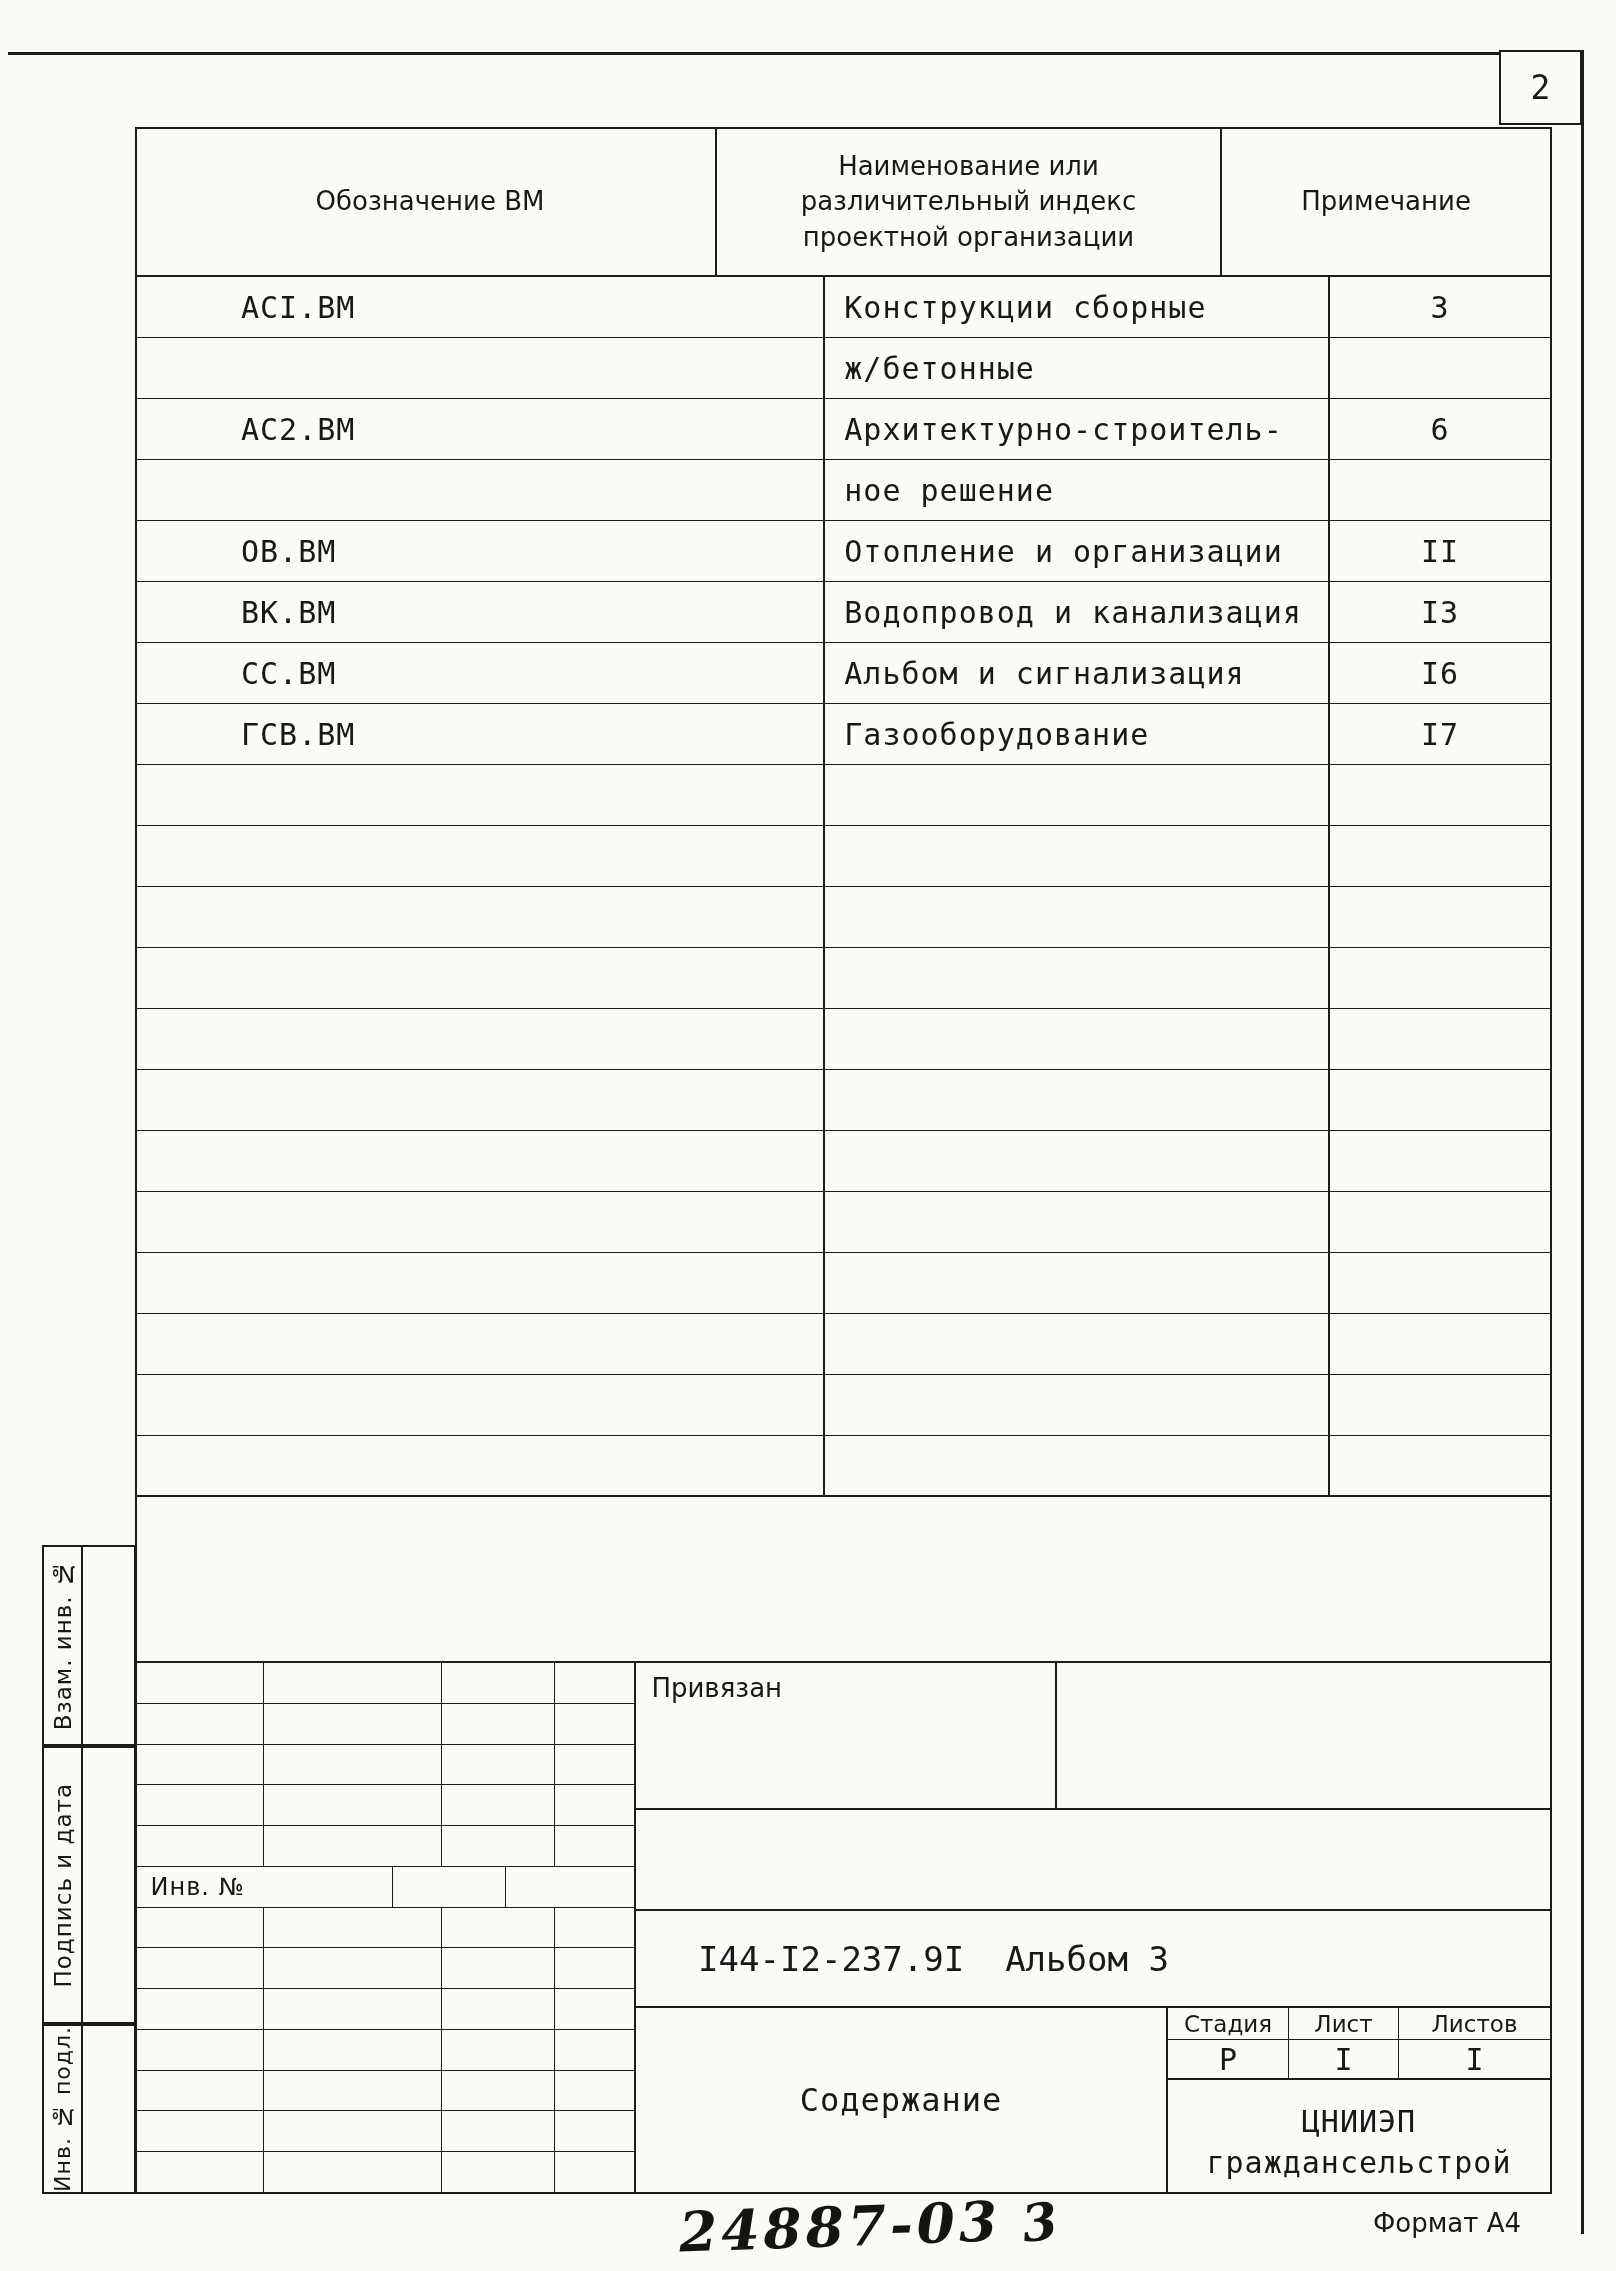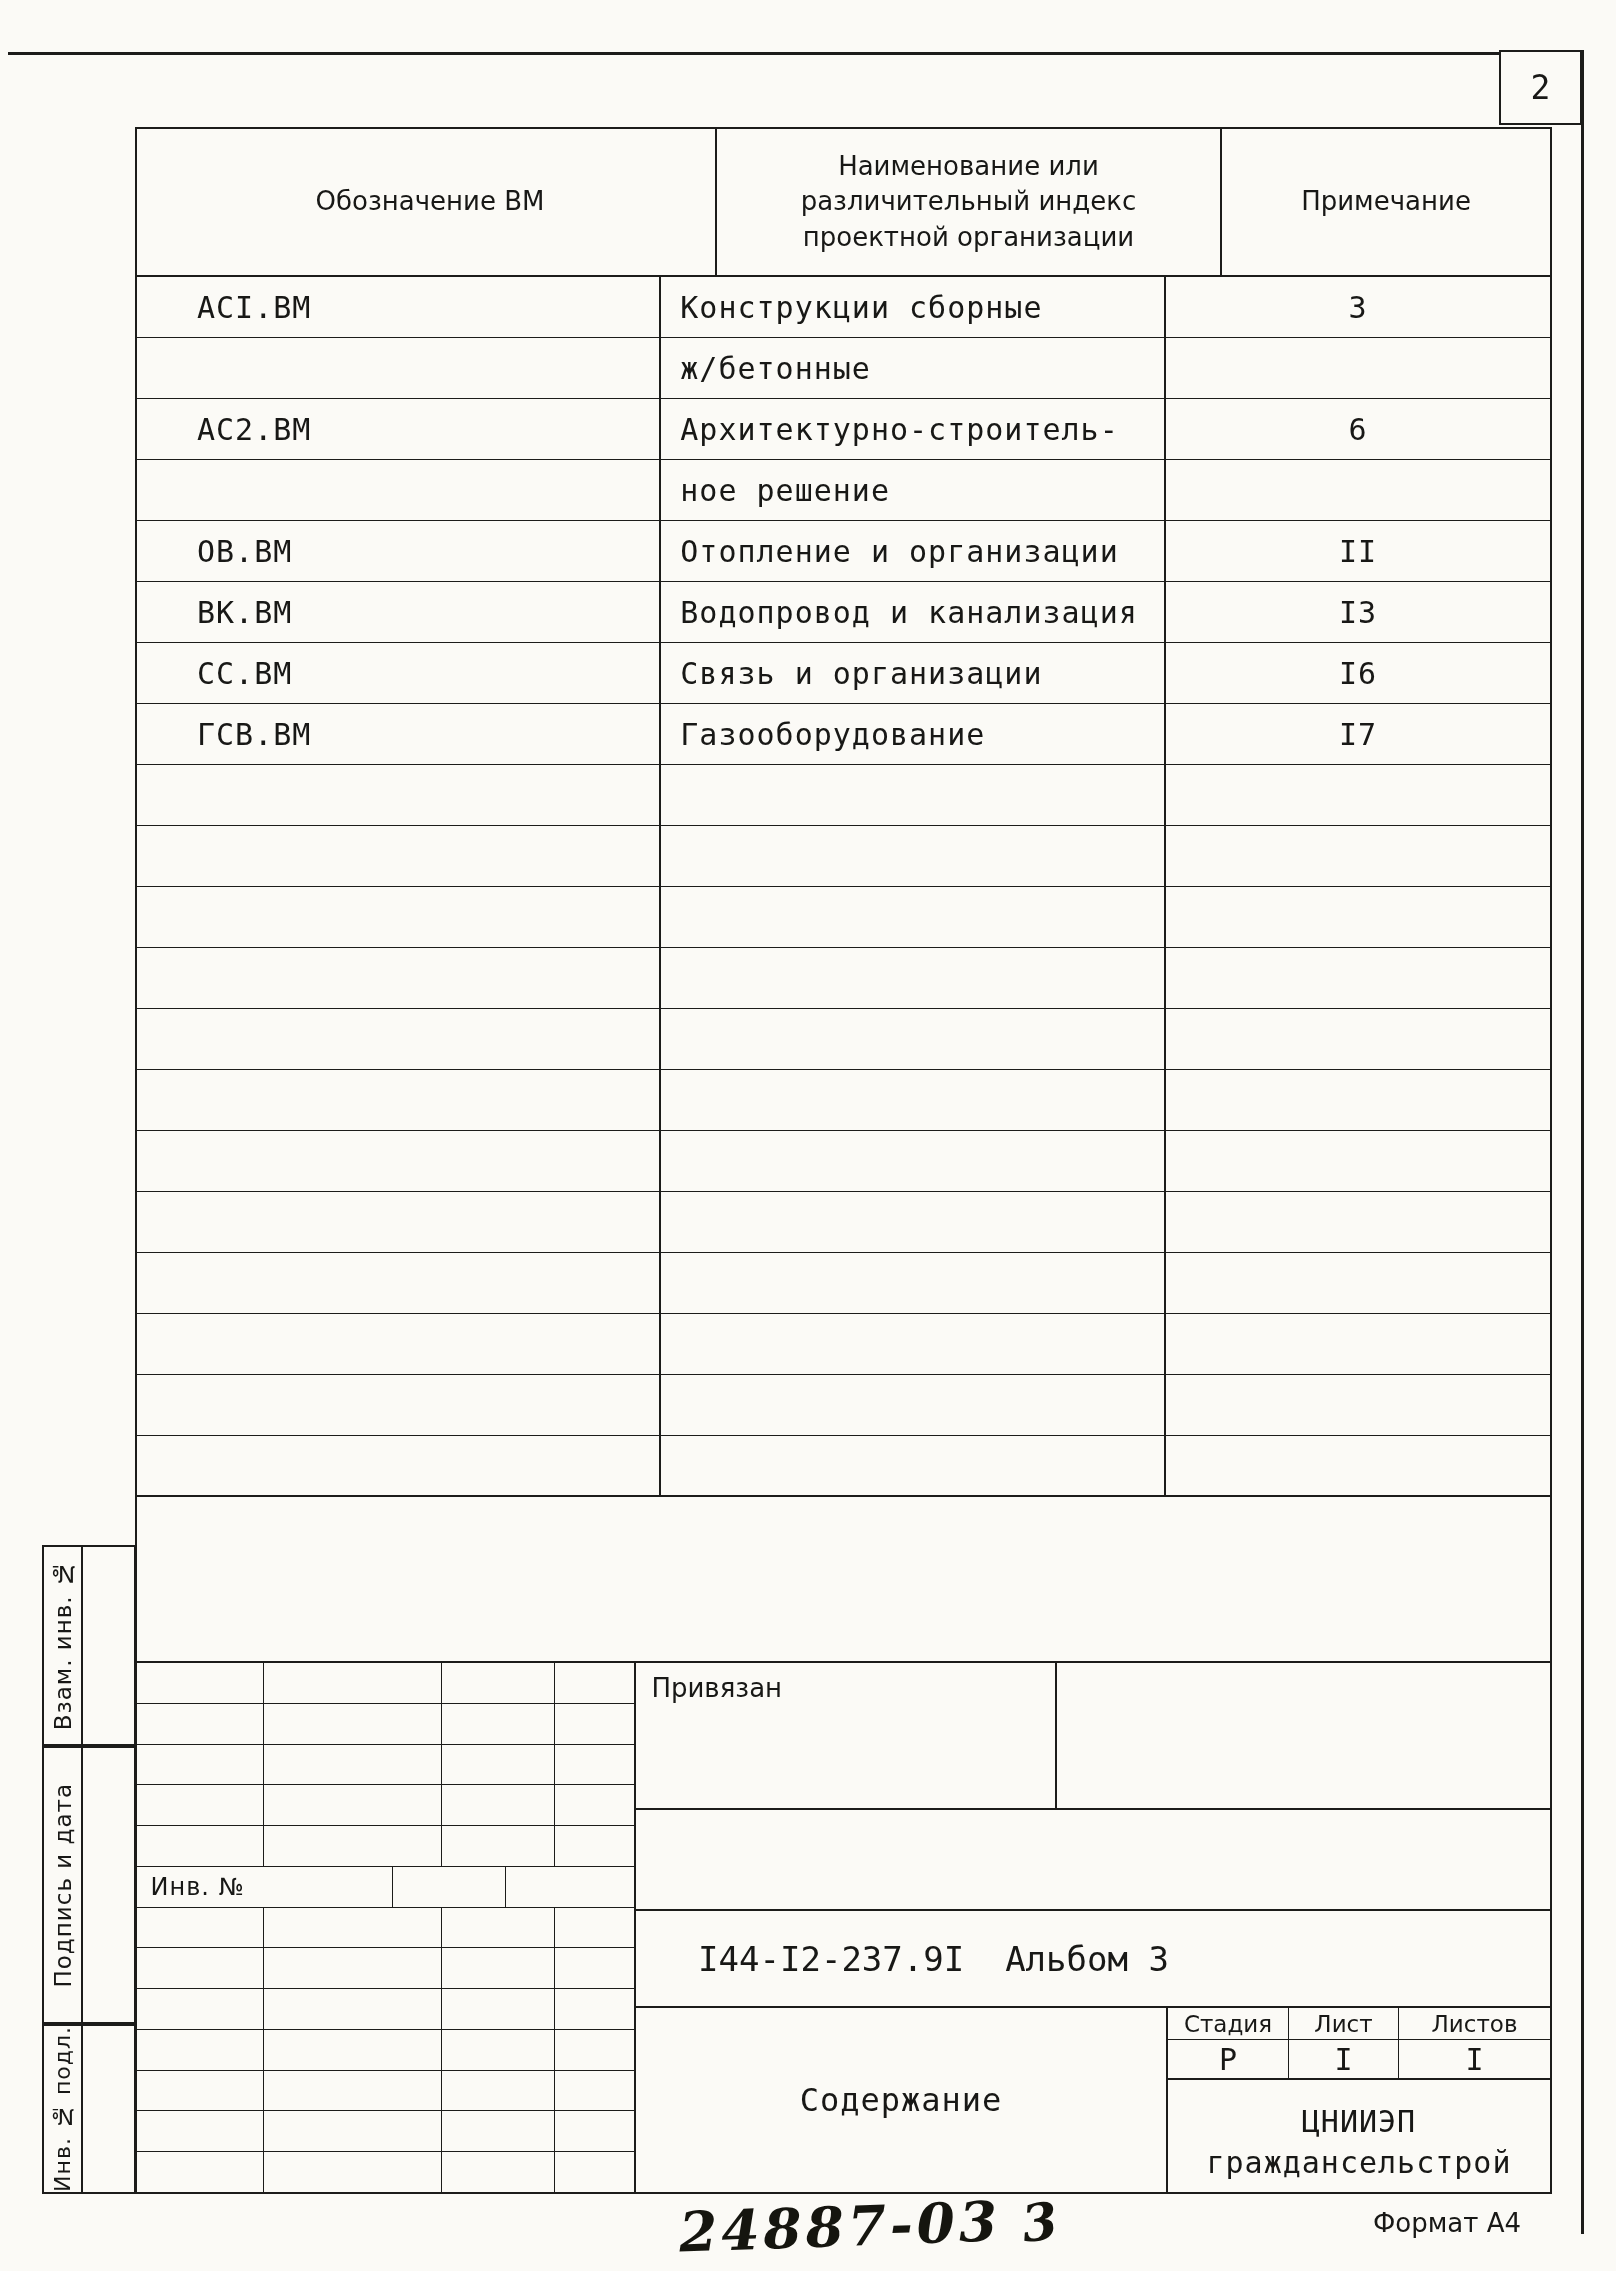--- a/index.html
+++ b/index.html
@@ -24,22 +24,22 @@
   .hc { display:flex; align-items:center; justify-content:center; text-align:center;
     font-size:26px; line-height:1.35; }
   .hc1 { width:572px; border-right:2.9px solid #1c1c1a;margin-left:8px; }
   .hc2 { width:505px; border-right:2.9px solid #1c1c1a; }
   .hc3 { flex:1; }
   .hwrap { display:inline-block; max-width:357px; }
   .tbody { flex:none; display:flex; flex-direction:column; }
   .trow { height:61px; border-bottom:1.9px solid #1c1c1a; display:flex; flex:none;
     font-family:"DejaVu Sans Mono", monospace; font-size:30px; letter-spacing:1px; }
   .trow:last-child { border-bottom-width:2.9px; }
-  .td1 { width:524px; border-right:2.9px solid #1c1c1a; display:flex; align-items:center;
-    padding-left:60px; }
+  .td1 { width:688px; border-right:2.9px solid #1c1c1a; display:flex; align-items:center;
+    padding-left:104px; }
   .td2 { width:505px; border-right:2.9px solid #1c1c1a; display:flex; align-items:center;
     padding-left:19.3px; white-space:nowrap; overflow:visible; }
   .td3 { flex:1; display:flex; align-items:center; justify-content:center; }
   .openband { flex:1; }
 
   
   .stamp { position:absolute; left:135px; top:1661px; width:1417px; height:533px;
     border:2.9px solid #1c1c1a; display:flex; }
   .siggrid { width:499px; border-right:2.9px solid #1c1c1a; display:flex;
     flex-direction:column; flex:none; }
@@ -145,21 +145,21 @@
           <div class="td2">Отопление и организации</div>
           <div class="td3">II</div>
         </div>
         <div class="trow">
           <div class="td1">ВК.ВМ</div>
           <div class="td2">Водопровод и канализация</div>
           <div class="td3">I3</div>
         </div>
         <div class="trow">
           <div class="td1">СС.ВМ</div>
-          <div class="td2">Связь и организации</div>
+          <div class="td2">Альбом и сигнализация</div>
           <div class="td3">I6</div>
         </div>
         <div class="trow">
           <div class="td1">ГСВ.ВМ</div>
           <div class="td2">Газооборудование</div>
           <div class="td3">I7</div>
         </div>
         <div class="trow">
           <div class="td1"></div>
           <div class="td2"></div>

